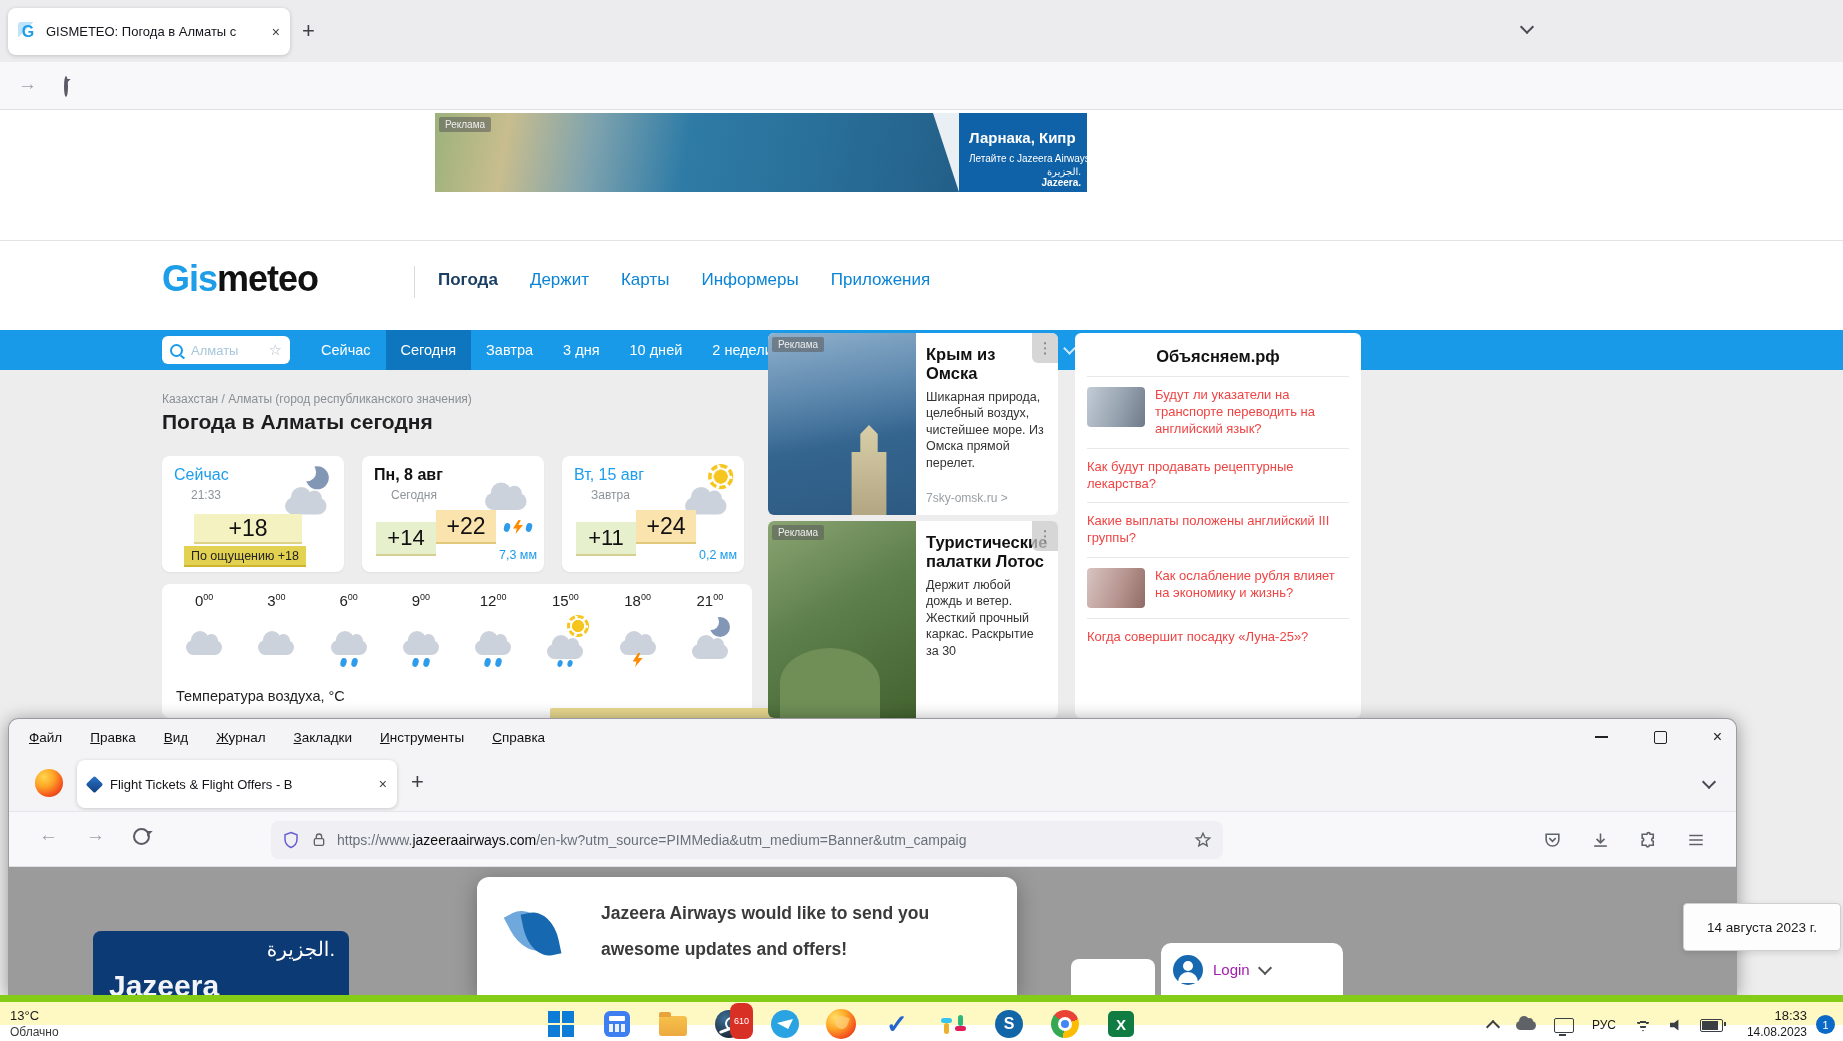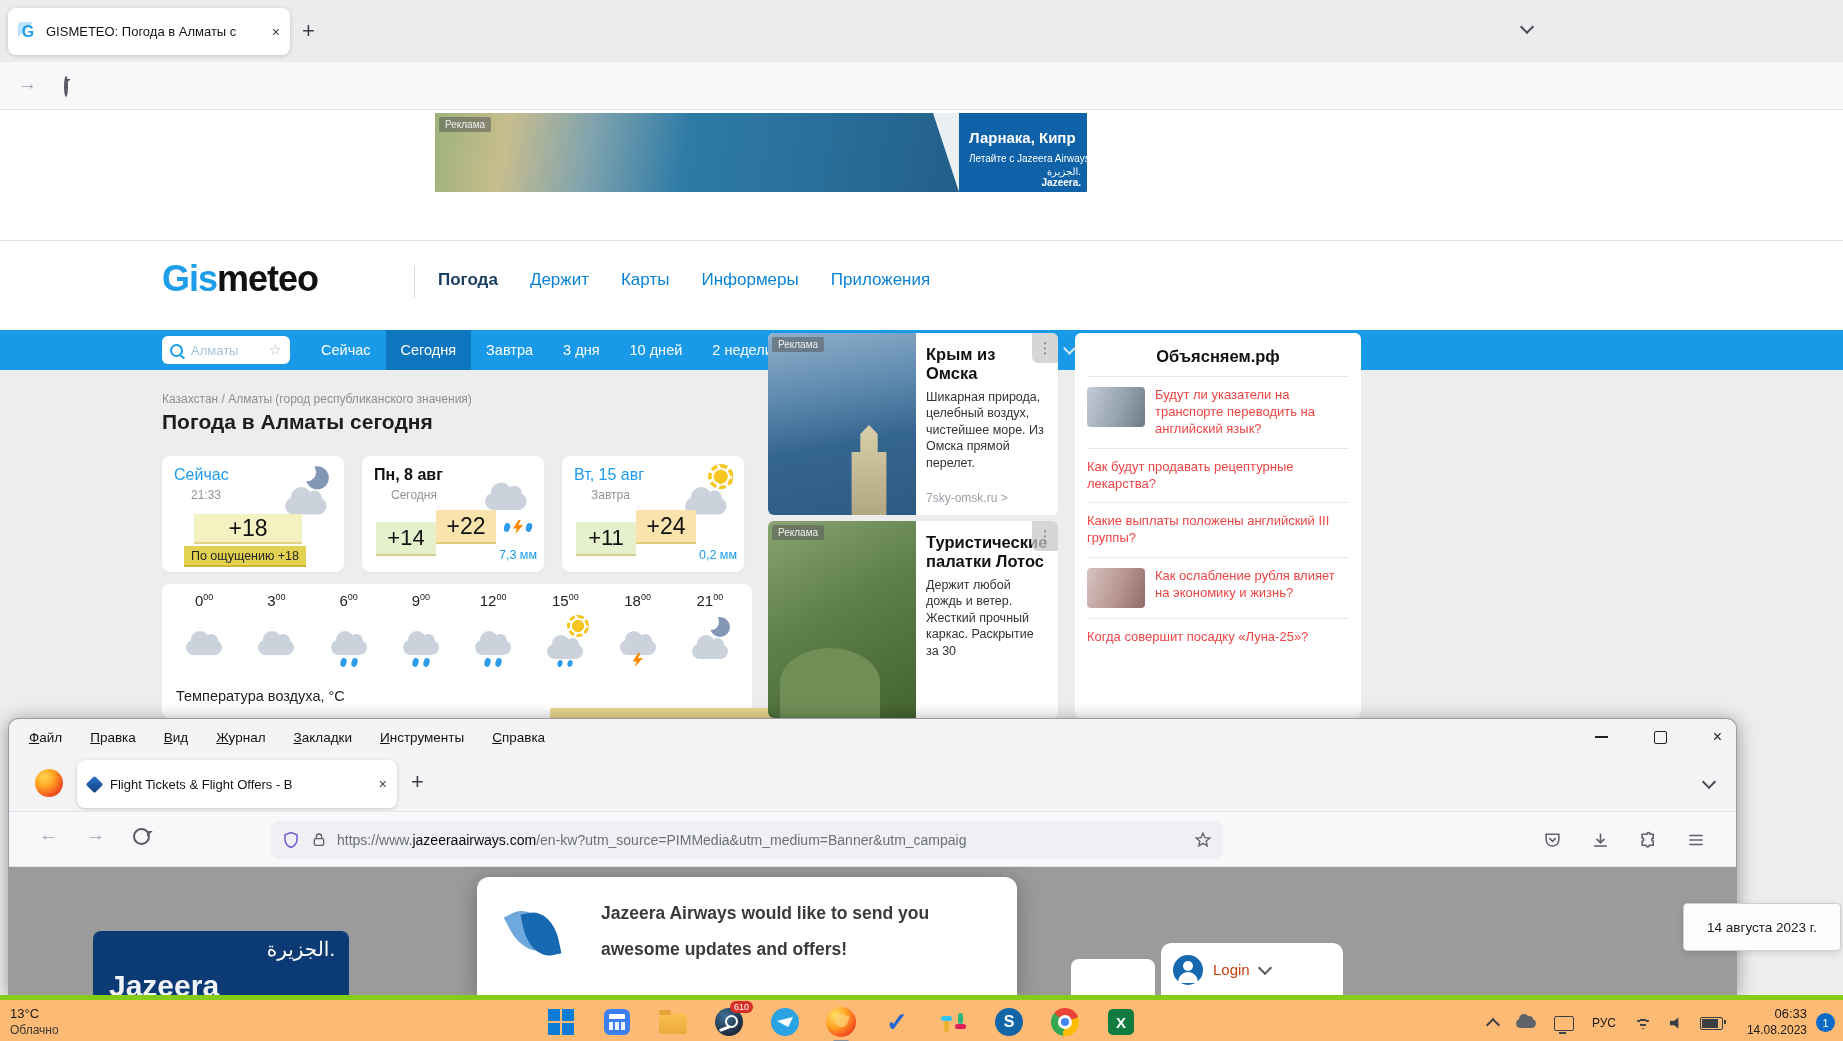--- a/index.html
+++ b/index.html
@@ -150,43 +150,43 @@
   .jz-bird i{position:absolute;display:block;}
   .jz-b1{left:6px;top:8px;width:34px;height:48px;background:#6fa8dc;border-radius:0 70% 0 70%;transform:rotate(-28deg);}
   .jz-b2{left:18px;top:12px;width:32px;height:46px;background:#1668b0;border-radius:0 70% 0 70%;transform:rotate(-12deg);}
   .modal-t1{position:absolute;left:124px;top:26px;font-size:17.5px;font-weight:bold;color:#3b3b3b;}
   .modal-t2{position:absolute;left:124px;top:62px;font-size:17.5px;font-weight:bold;color:#3b3b3b;}
   .hdr-btn1{position:absolute;left:1062px;top:92px;width:84px;height:37px;background:#fff;border-radius:8px 8px 0 0;}
   .hdr-btn2{position:absolute;left:1152px;top:76px;width:182px;height:53px;background:#fff;border-radius:10px 10px 0 0;display:flex;align-items:center;padding:0 12px;box-sizing:border-box;gap:10px;}
   .user-circ{width:30px;height:30px;border-radius:50%;background:#1668b0;position:relative;flex:none;}
   .user-circ::before{content:"";position:absolute;left:10px;top:6px;width:10px;height:10px;border-radius:50%;background:#fff;}
   .user-circ::after{content:"";position:absolute;left:5px;top:17px;width:20px;height:11px;border-radius:10px 10px 0 0;background:#fff;}
-  .login-lbl{font-size:15px;color:#c2410c;}
+  .login-lbl{font-size:15px;color:#a21caf;}
   .chev-dn{width:8px;height:8px;border-right:2px solid #555;border-bottom:2px solid #555;transform:rotate(45deg);margin-top:-4px;}
   
   .tooltip{left:1683px;top:903px;width:156px;height:46px;background:#fdfdfd;border:1px solid #cfcfcf;border-radius:4px;
            display:flex;align-items:center;justify-content:center;font-size:13.5px;color:#1b1b1b;z-index:60;box-shadow:0 2px 6px rgba(0,0,0,.12);}
-  .taskbar{left:0;top:995px;width:1843px;height:46px;background:#fdba74;border-top:5px solid #84cc16;box-sizing:border-box;z-index:50;}
+  .taskbar{left:0;top:995px;width:1843px;height:30px;background:#fef9c3;border-top:7px solid #84cc16;box-sizing:border-box;z-index:50;}
   .tb-weather{position:absolute;left:10px;top:5px;line-height:17px;}
   .tb-temp{font-size:13px;color:#1a1a1a;}
   .tb-cond{font-size:12px;color:#3a3a3a;}
   .tb-icons{position:absolute;left:545px;top:6px;display:flex;gap:24px;align-items:center;}
   .tbi{width:32px;height:32px;display:flex;align-items:center;justify-content:center;position:relative;border-radius:4px;}
   .i-start{display:grid;grid-template-columns:12px 12px;grid-gap:2px;}
   .i-start b{width:12px;height:12px;background:#0d7cd6;}
   .i-calc{width:26px;height:26px;background:#3d7ff0;border-radius:6px;position:relative;}
   .i-calc::before{content:"";position:absolute;left:5px;top:5px;width:16px;height:5px;background:#fff;border-radius:1px;}
   .i-calc::after{content:"";position:absolute;left:5px;top:13px;width:16px;height:8px;
      background:linear-gradient(90deg,#fff 0 4px,transparent 4px 6px,#fff 6px 10px,transparent 10px 12px,#fff 12px 16px);opacity:.9;}
   .i-folder{width:28px;height:20px;background:linear-gradient(#f7c14c,#eda93e);border-radius:3px;position:relative;margin-top:4px;}
   .i-folder::before{content:"";position:absolute;left:0;top:-4px;width:12px;height:5px;background:#e8a33d;border-radius:2px 2px 0 0;}
   .i-steam{width:28px;height:28px;border-radius:50%;background:radial-gradient(circle at 35% 30%,#3d6f96,#1b2838 75%);position:relative;}
   .i-steam::before{content:"";position:absolute;right:5px;top:7px;width:9px;height:9px;border-radius:50%;border:2px solid #fff;}
   .i-steam::after{content:"";position:absolute;left:4px;bottom:6px;width:12px;height:3px;background:#fff;transform:rotate(-20deg);border-radius:2px;}
-  .badge610{position:absolute;right:-8px;top:-5px;background:#d93025;color:#fff;font-size:9px;padding:1px 4px;border-radius:8px;z-index:2;}
+  .badge610{position:absolute;right:-8px;top:-5px;background:#d93025;color:#fff;font-size:9px;padding:13px 4px;border-radius:8px;z-index:2;}
   .i-tg{width:28px;height:28px;border-radius:50%;background:#2aa3e3;position:relative;}
   .i-tg::before{content:"";position:absolute;left:6px;top:9px;width:16px;height:10px;background:#fff;clip-path:polygon(0 40%,100% 0,70% 100%,35% 70%);}
   .i-ff{width:30px;height:30px;border-radius:50%;background:radial-gradient(circle at 30% 28%,#ffe066 0%,#ffa726 38%,#f4511e 72%,#a62a00 100%);position:relative;}
   .i-ff::after{content:"";position:absolute;left:9px;top:7px;width:13px;height:13px;border-radius:50% 0 50% 50%;background:#ffd180;opacity:.7;transform:rotate(20deg);}
   .active-line{position:absolute;left:50%;transform:translateX(-50%);bottom:-5px;width:16px;height:3px;border-radius:2px;background:#8a8f94;}
   .i-todo{font-size:26px;color:#2564cf;font-weight:bold;line-height:26px;}
   .i-slack{display:grid;grid-template-columns:11px 11px;grid-gap:3px;transform:rotate(0);}
   .i-slack b{width:11px;height:5px;border-radius:3px;}
   .i-slack b:nth-child(1){background:#36c5f0;} .i-slack b:nth-child(2){background:#2eb67d;transform:rotate(90deg);}
   .i-slack b:nth-child(3){background:#ecb22e;transform:rotate(90deg);} .i-slack b:nth-child(4){background:#e01e5a;}
@@ -647,19 +647,19 @@
     <div class="tb-tray">
       <span class="chev-up"></span>
       <span class="tcloud"></span>
       <span class="disp"></span>
       <span class="lang">РУС</span>
       <span class="wifi"></span>
       <span class="vol"></span>
       <span class="bat"></span>
     </div>
     <div class="tb-clock">
-      <div class="tb-time">06:33</div>
+      <div class="tb-time">18:33</div>
       <div class="tb-date">14.08.2023</div>
     </div>
     <div class="notif-badge">1</div>
   </div>
 
 </div>
 
 </body></html>

